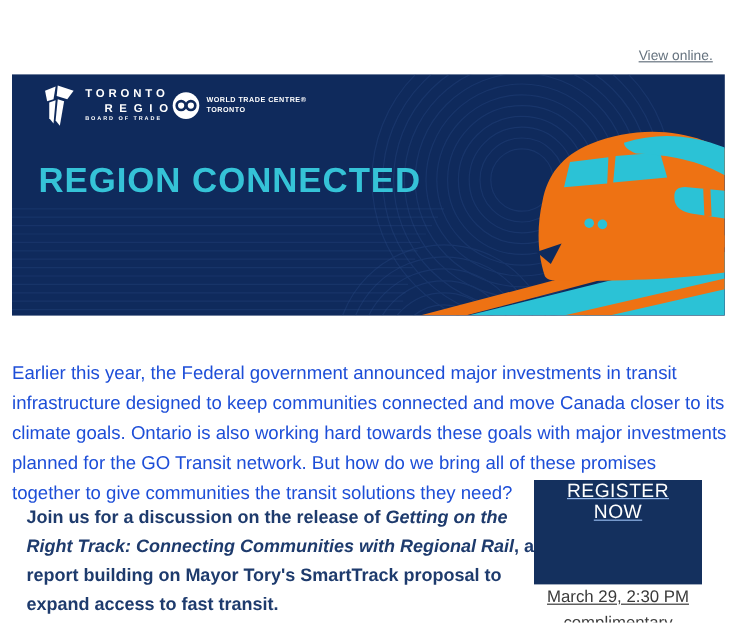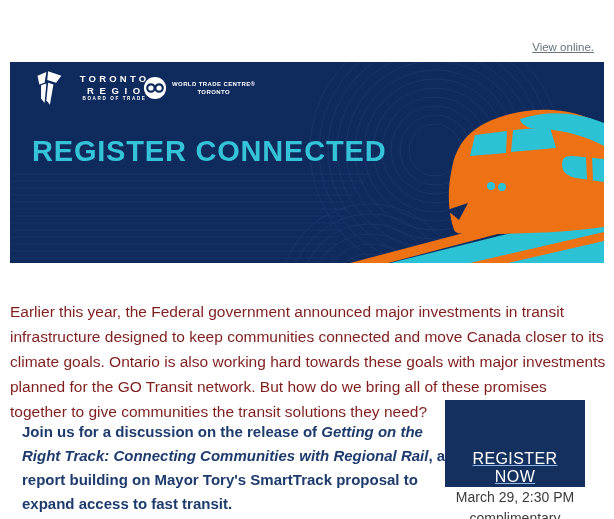--- a/index.html
+++ b/index.html
@@ -8,21 +8,21 @@
     background:#ffffff;font-family:"Liberation Sans",sans-serif;
   }
   
   .view-online{
     position:absolute;top:41px;right:20px;font-size:11.5px;color:#66737f;
     text-decoration:underline;cursor:pointer;margin-left:16px;
   }
   
   .banner{
     position:absolute;left:10px;top:62px;width:594px;height:201px;
-    background:#0f2a5c;overflow:hidden;text-align:center;
+    background:#0f2a5c;overflow:hidden;
   }
   .banner-art{position:absolute;left:0;top:0;width:594px;height:201px;}
   .logo-row{position:absolute;left:0;top:0;width:100%;height:48px;}
   .trbot{position:absolute;left:24px;top:8px;display:flex;align-items:center;}
   .trbot-text{margin-left:7px;color:#fff;line-height:1;}
   .trbot-l1{font-size:9.5px;font-weight:bold;letter-spacing:3.2px;}
   .trbot-l2{font-size:9.5px;font-weight:bold;letter-spacing:5.6px;margin-top:2px;margin-left:16px;}
   .trbot-l3{font-size:4.6px;font-weight:bold;letter-spacing:1.6px;margin-top:2px;}
   .wtc{position:absolute;left:133px;top:14px;display:flex;align-items:center;}
   .wtc-text{margin-left:5px;color:#fff;line-height:1;}
@@ -32,38 +32,38 @@
     position:absolute;right:15px;top:20px;color:#ffffff;font-size:15px;
   }
   .partnership b{font-weight:bold;}
   .banner-title{
     position:absolute;left:22px;top:72px;color:#35c3d7;font-weight:bold;
     font-size:29px;line-height:35px;letter-spacing:.8px;white-space:nowrap;
   }
   
   .intro{
     position:absolute;left:10px;top:283px;width:596px;
-    font-size:15.5px;line-height:25px;color:#7f1d1d;
+    font-size:15.5px;line-height:25px;color:#1d4ed8;
   }
   .invite{
     position:absolute;left:10px;top:405px;width:430px;
     font-size:15px;line-height:24px;font-weight:bold;color:#1e3b6d;margin-left:12px;
   }
   .invite .report{font-style:italic;}
   
   .register-btn{
     position:absolute;left:445px;top:400px;width:140px;height:87px;
     background:#14305e;border:none;color:#ffffff;font-family:"Liberation Sans",sans-serif;
     font-size:16px;letter-spacing:.4px;cursor:pointer;
-    display:flex;align-items:flex-end;justify-content:center;
+    display:flex;align-items:flex-start;justify-content:center;
   }
   .register-btn span{text-decoration:underline;text-decoration-color:#8fb3e8;}
   .event-date{
     position:absolute;left:445px;top:489px;width:140px;text-align:center;
-    font-size:14px;color:#3a3a3a;
+    font-size:14px;color:#3a3a3a;text-decoration:underline;
   }
   .event-admission{
     position:absolute;left:445px;top:510px;width:140px;text-align:center;
     font-size:14px;color:#3a3a3a;
   }
 </style>
 </head>
 <body>
 
 <div id="screen">
@@ -164,21 +164,21 @@
         </svg>
         <div class="wtc-text">
           <div class="wtc-l1">WORLD TRADE CENTRE®</div>
           <div class="wtc-l2">TORONTO</div>
         </div>
       </div>
     </div>
 
 
     <div class="banner-title">
-      <div>REGISTER CONNECTED</div>
+      <div>REGION CONNECTED</div>
     </div>
   </div>
 
   <p class="intro">Earlier this year, the Federal government announced major investments in transit infrastructure designed to keep communities connected and move Canada closer to its climate goals. Ontario is also working hard towards these goals with major investments planned for the GO Transit network. But how do we bring all of these promises together to give communities the transit solutions they need?</p>
 
   <p class="invite"><span>Join us for a discussion on the release of </span><span class="report">Getting on the Right Track: Connecting Communities with Regional Rail</span><span>, a report building on Mayor Tory's SmartTrack proposal to expand access to fast transit.</span></p>
 
   <button class="register-btn">
     <span>REGISTER NOW</span>
   </button>

